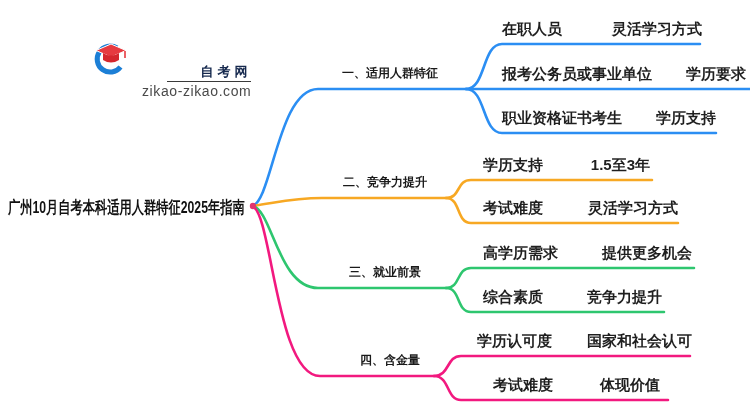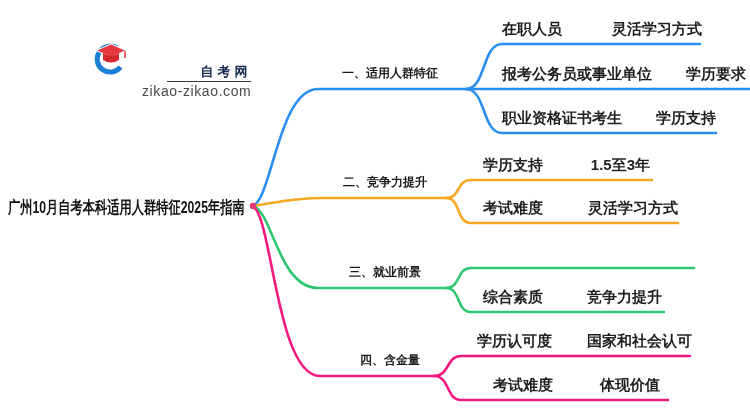--- a/index.html
+++ b/index.html
@@ -96,20 +96,24 @@
 
   <div class="row" style="left:483px;top:156px;width:167px">
     <span>学历支持</span>
     <span>1.5至3年</span>
   </div>
   <div class="row" style="left:483px;top:199px;width:195px">
     <span>考试难度</span>
     <span>灵活学习方式</span>
   </div>
 
+  <div class="row" style="left:483px;top:244px;width:209px">
+    <span>高学历需求</span>
+    <span>提供更多机会</span>
+  </div>
   <div class="row" style="left:483px;top:288px;width:179px">
     <span>综合素质</span>
     <span>竞争力提升</span>
   </div>
 
   <div class="row" style="left:477px;top:332px;width:215px">
     <span>学历认可度</span>
     <span>国家和社会认可</span>
   </div>
   <div class="row" style="left:493px;top:376px;width:167px">

